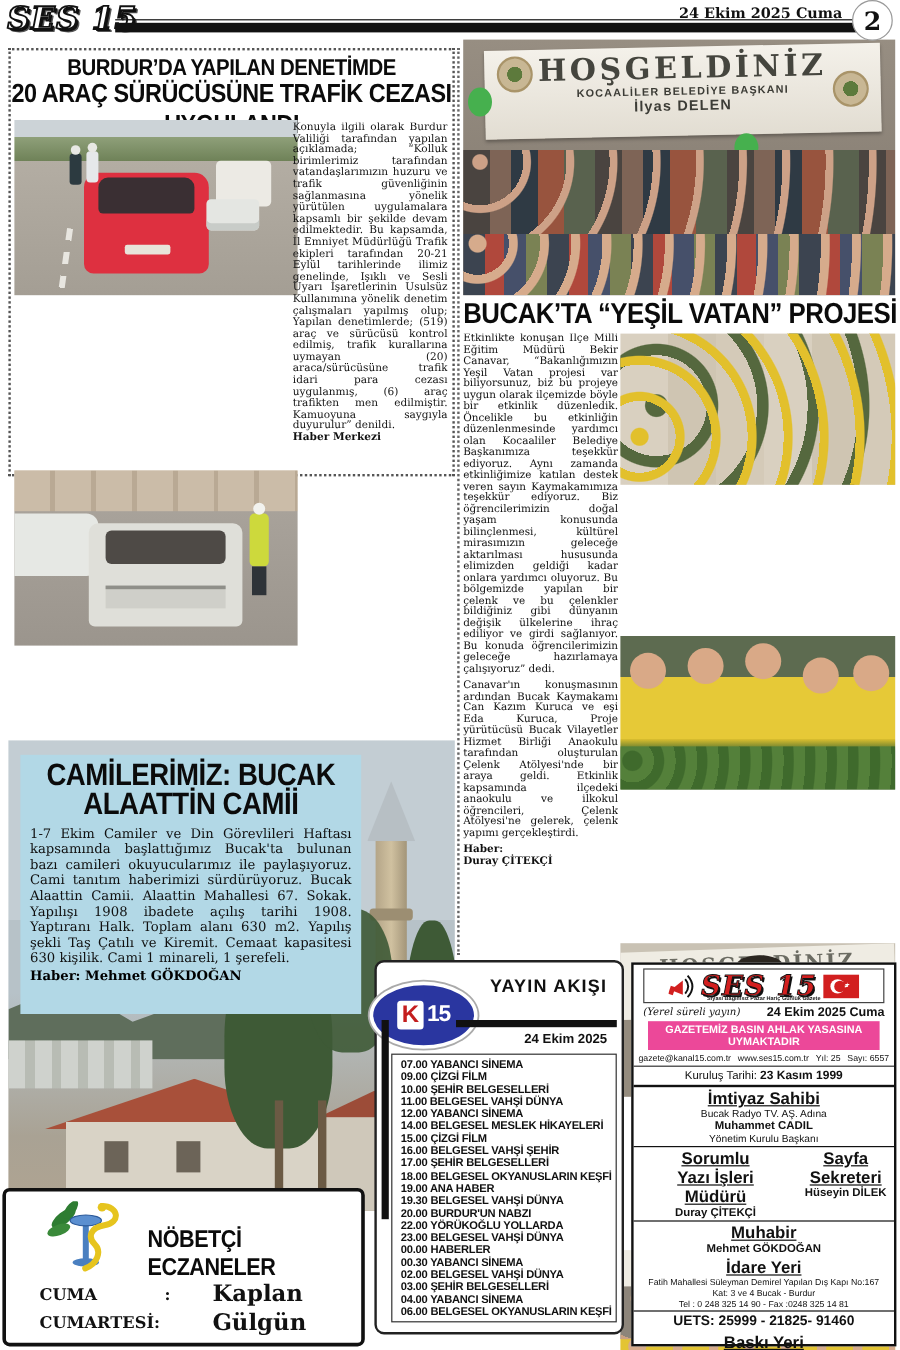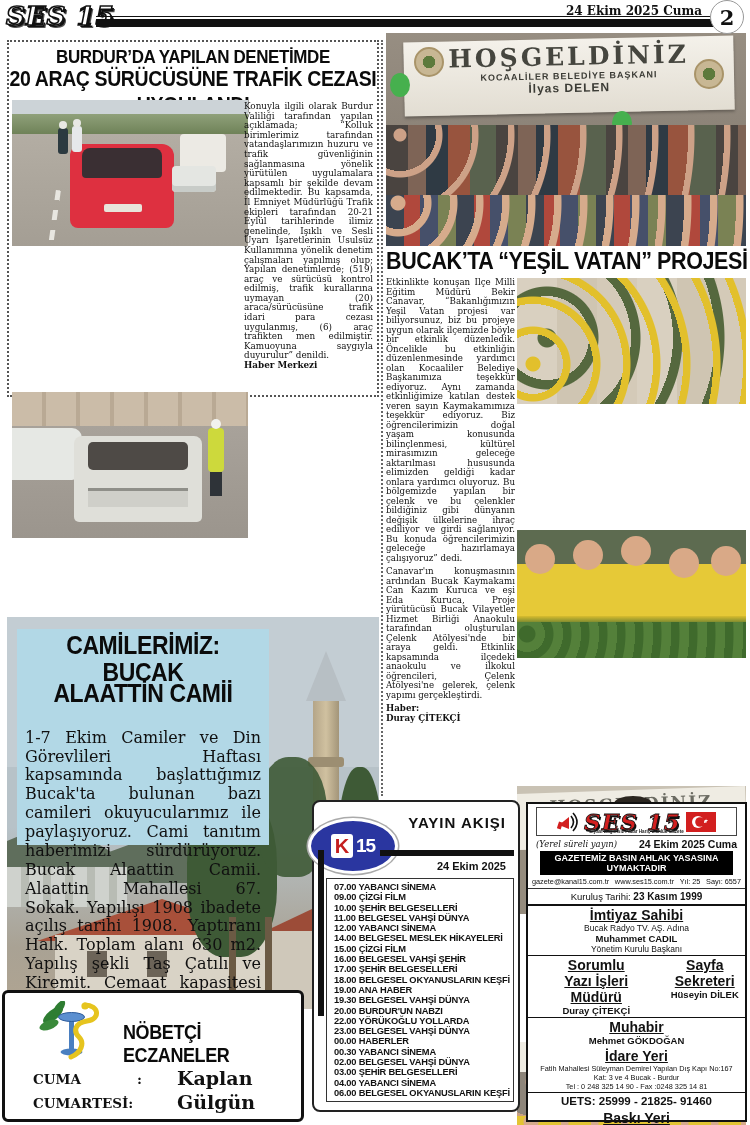--- a/index.html
+++ b/index.html
@@ -110,23 +110,23 @@
   .mo-roof{position:absolute;left:30px;top:282px;width:250px;height:42px;background:#a8503a;clip-path:polygon(0 100%,50% 0,100% 100%);}
   .mo-roof2{position:absolute;left:250px;top:292px;width:110px;height:26px;background:#9c4c38;clip-path:polygon(0 100%,50% 0,100% 100%);}
   .mo-wall{position:absolute;left:48px;top:318px;width:220px;height:74px;background:#d9d3c6;}
   .mo-wall2{position:absolute;left:258px;top:314px;width:96px;height:78px;background:#cfc8ba;}
   .mo-win{position:absolute;top:334px;width:20px;height:26px;background:#6c6458;}
   .mo-minaret{position:absolute;left:306px;top:80px;width:26px;height:240px;background:linear-gradient(90deg,#b4a588,#d0c1a0 50%,#a39579);}
   .mo-cone{position:absolute;left:299px;top:34px;width:40px;height:50px;background:#b7bfc4;clip-path:polygon(50% 0,100% 100%,0 100%);}
   .mo-balc{position:absolute;left:301px;top:140px;width:36px;height:10px;background:#9c8e72;border-radius:3px;}
   .mo-tree{position:absolute;background:#3e5a36;border-radius:45% 45% 40% 40%;}
   .mo-trunk{position:absolute;width:7px;background:#6b5a44;}
-  .mo-box{position:absolute;left:10px;top:12px;width:252px;height:216px;background:#b2d8e6;padding:4px 8px;box-sizing:border-box;}
+  .mo-box{position:absolute;left:10px;top:12px;width:284px;height:216px;background:#b2d8e6;padding:4px 8px;box-sizing:border-box;}
   .mo-hl{text-align:center;font-size:23px;line-height:1.04;}
-  .mo-body{margin-top:24px;font-size:16px;line-height:1.18;text-align:justify;color:#101010;}
+  .mo-body{margin-top:8px;font-size:11px;line-height:1.18;text-align:justify;color:#101010;}
   .mo-byline{font-weight:bold;font-size:11px;margin-top:1px;}
 
   
   .pharm{left:2px;top:990px;width:302px;height:132px;border:3px solid #111;border-radius:6px;box-sizing:border-box;background:#fff;}
   .pharm-title{position:absolute;left:118px;top:28px;font-size:18px;}
   .pharm-row{position:absolute;left:28px;width:256px;display:flex;font-family:"DejaVu Serif",serif;font-weight:bold;color:#111;}
   .pr-day{width:104px;font-size:13.5px;}
   .pr-col{width:40px;font-size:13.5px;}
   .pr-name{font-size:19px;margin-top:-4px;}
 
@@ -148,21 +148,21 @@
   
   .imp{left:526px;top:802px;width:221px;height:320px;border:2px solid #111;box-sizing:border-box;background:#fff;
        display:flex;flex-direction:column;font-size:8px;color:#111;text-align:center;}
   .imp-logo{margin:3px 8px 0 8px;border:1px solid #444;height:42px;position:relative;display:flex;align-items:center;justify-content:center;gap:5px;}
   .imp-ses{font-family:"DejaVu Serif",serif;font-weight:bold;font-style:italic;font-size:23px;color:#d21f1f;
        -webkit-text-stroke:0.8px #111;text-shadow:1.5px 1.5px 0 #111;letter-spacing:1px;}
   .imp-sub{position:absolute;left:0;bottom:1px;width:100%;font-size:4.6px;font-weight:bold;color:#222;}
   .imp-row1{display:flex;justify-content:space-between;padding:2px 8px 1px 8px;align-items:center;}
   .imp-yerel{font-family:"DejaVu Serif",serif;font-style:italic;font-size:8.5px;}
   .imp-date{font-weight:800;font-size:10.5px;}
-  .imp-ahlak{background:#000000;color:#fff;font-weight:800;font-size:9px;padding:2px 0;margin:0 12px;}
+  .imp-ahlak{background:#ec4899;color:#fff;font-weight:800;font-size:9px;padding:2px 0;margin:0 12px;}
   .imp-contact{display:flex;justify-content:space-between;padding:2px 4px;border-bottom:1px solid #333;font-size:7.3px;}
   .imp-kurulus{padding:2px 0;border-bottom:2px solid #111;font-size:9.5px;}
   .imp-kurulus b{font-size:10px;}
   .imp-block{padding:1px 0;}
   .imp-label{font-weight:800;text-decoration:underline;font-size:14px;}
   .imp-name{font-weight:800;font-size:9.5px;}
   .imp-line{font-size:8.5px;}
   .imp-two{display:flex;border-top:1.5px solid #111;}
   .imp-two>div{flex:1;padding:1px 0;margin-left:28px;}
   .imp-sep{border-top:1.5px solid #111;}

